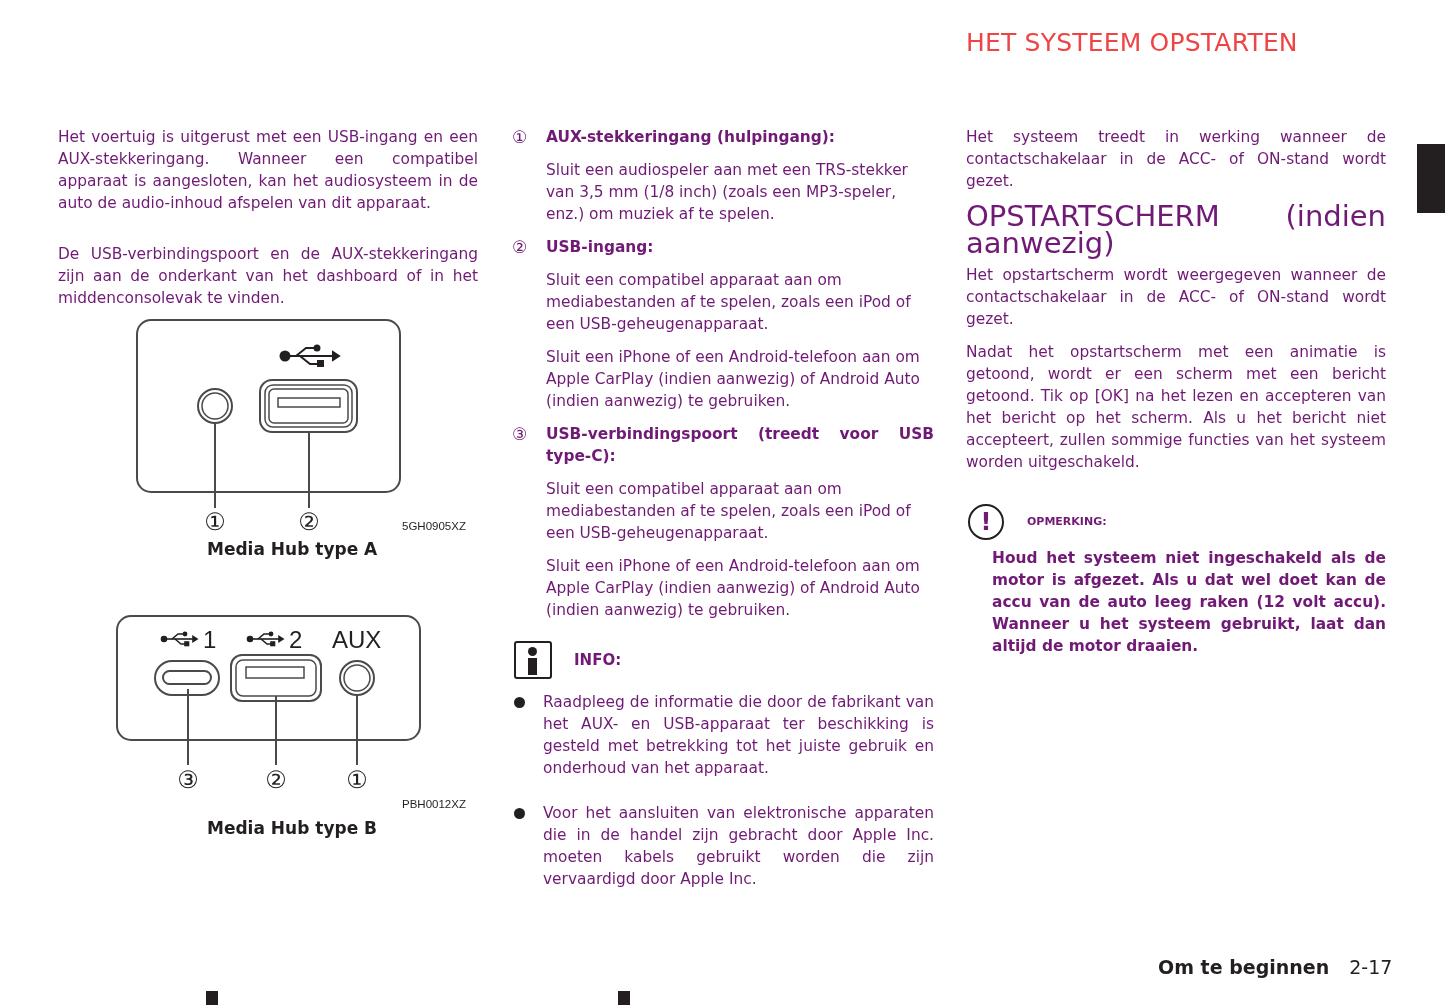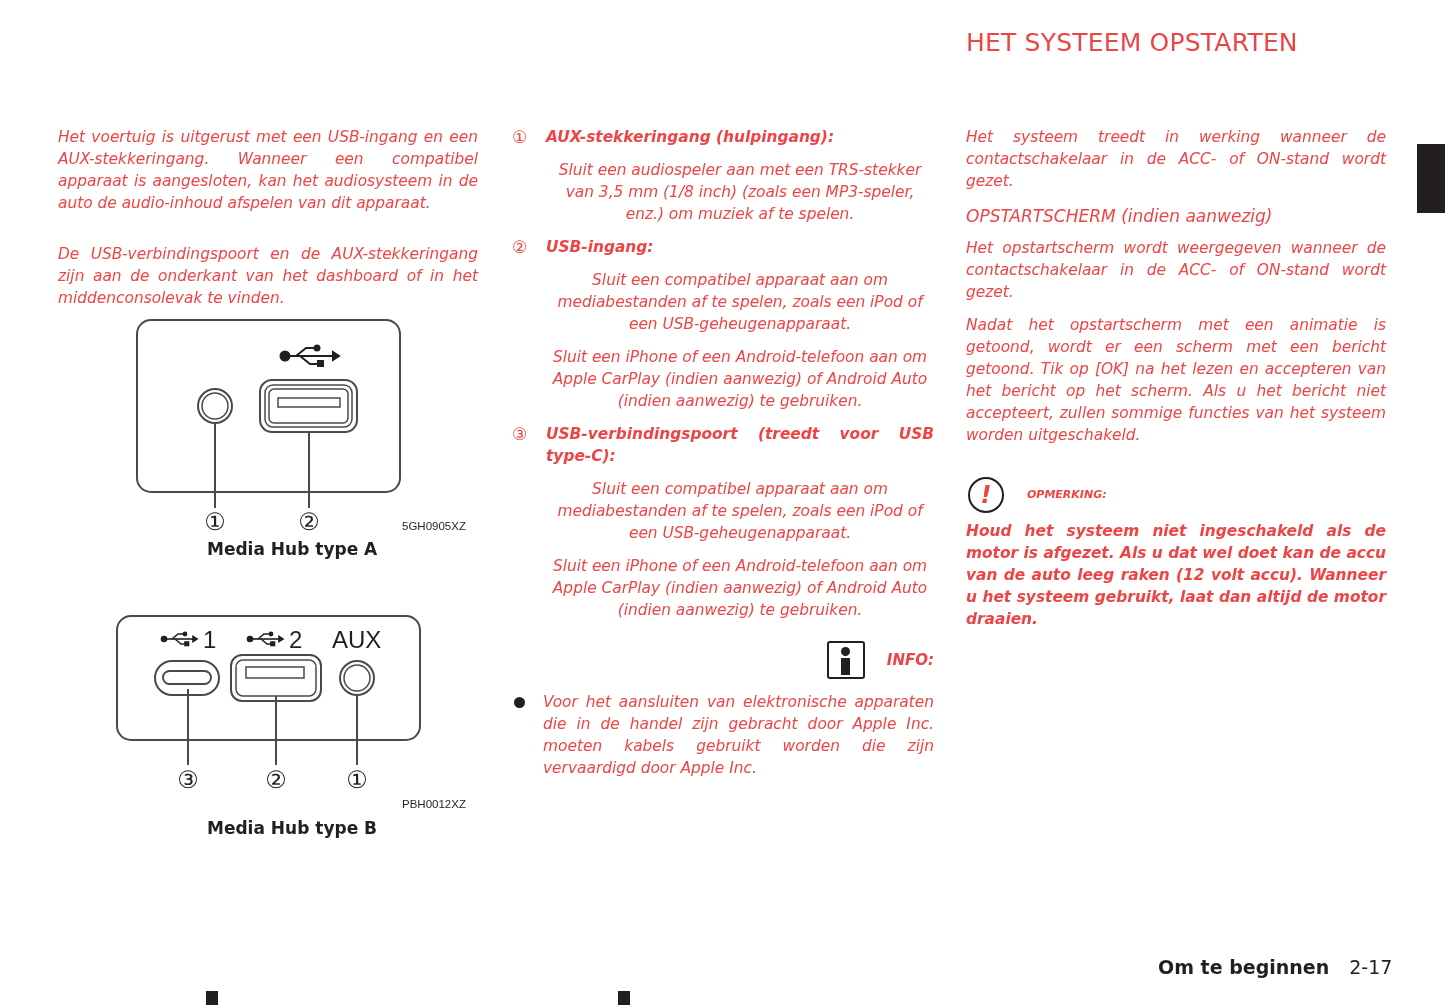--- a/index.html
+++ b/index.html
@@ -9,61 +9,61 @@
     }
     .abs { position: absolute; }
     .header-title {
       left: 966px; top: 28px; font-size: 25px; letter-spacing: 0.2px; font-weight: normal;
       color: #ef4444; white-space: nowrap;
     }
     .chapter-tab { left: 1417px; top: 144px; width: 28px; height: 69px; background: #231f20; }
     .crop-mark { width: 12px; height: 14px; background: #231f20; top: 991px; }
     p { margin: 0; }
     .body-text {
-      font-size: 15.4px; line-height: 22px; text-align: justify; color: #ef4444; font-style: italic;
+      font-size: 15.4px; line-height: 22px; text-align: justify; color: #701a75;
     }
     .col1 { left: 58px; top: 126px; width: 420px; }
     .col1 p + p { margin-top: 29px; }
     .col2 { left: 512px; top: 126px; width: 422px; }
     .col3 { left: 966px; top: 126px; width: 420px; }
 
     .num-item { position: relative; padding-left: 34px; }
     .num-marker {
       position: absolute; left: 0; top: 0; font-size: 17px; line-height: 22px;
     }
     .num-heading { font-weight: bold; font-size: 15.4px; line-height: 22px; }
-    .num-para { font-size: 15.4px; line-height: 22px; margin-top: 11px; text-align: center; }
+    .num-para { font-size: 15.4px; line-height: 22px; margin-top: 11px; text-align: left; }
     .num-item + .num-item { margin-top: 11px; }
 
-    .info-row { display: flex; align-items: center; margin-top: 18px; height: 42px; justify-content: flex-end; }
+    .info-row { display: flex; align-items: center; margin-top: 18px; height: 42px; }
     .info-icon {
       width: 38px; height: 38px; border: 2.5px solid #231f20; border-radius: 3px;
       box-sizing: border-box; position: relative; margin-right: 22px; margin-left: 2px;
     }
     .info-icon .dot { position: absolute; left: 12px; top: 4px; width: 9px; height: 9px; border-radius: 50%; background: #231f20; }
     .info-icon .bar { position: absolute; left: 12px; top: 15px; width: 9px; height: 17px; background: #231f20; }
     .info-label { font-weight: bold; font-size: 15px; }
 
     .bullet-item { position: relative; padding-left: 31px; margin-top: 10px; text-align: justify; }
     .bullet-dot {
       position: absolute; left: 2px; top: 6px; width: 11px; height: 11px; border-radius: 50%; background: #231f20;
     }
     .bullet-item + .bullet-item { margin-top: 23px; }
 
-    .sub-heading { font-size: 17px; line-height: 27px; margin-top: 11px; margin-bottom: 7px; font-weight: normal; }
+    .sub-heading { font-size: 29px; line-height: 27px; margin-top: 11px; margin-bottom: 7px; font-weight: normal; }
     .col3 p.gap { margin-top: 11px; }
     .note-row { display: flex; align-items: center; margin-top: 28px; height: 42px; }
     .note-icon {
       width: 36px; height: 36px; border: 2.5px solid #231f20; border-radius: 50%;
       box-sizing: border-box; display: flex; align-items: center; justify-content: center;
       margin-right: 23px; margin-left: 2px;
       font-weight: bold; font-size: 24px; line-height: 1;
     }
     .note-label { font-weight: bold; font-size: 11px; }
-    .note-text { font-weight: bold; font-size: 15.4px; line-height: 22px; text-align: justify; margin-top: 4px; }
+    .note-text { font-weight: bold; font-size: 15.4px; line-height: 22px; text-align: justify; margin-top: 4px; margin-left: 26px; }
 
     .footer { left: 1158px; top: 956px; white-space: nowrap; font-size: 19px; }
     .footer .section { font-weight: bold; }
     .footer .page { margin-left: 14px; }
     .fig-caption { font-size: 17px; font-weight: bold; }
     svg text { font-family: "Liberation Sans", sans-serif; }
   </style>
 </head>
 <body>
 
@@ -171,20 +171,24 @@
 
   <div class="info-row">
     <div class="info-icon">
       <span class="dot"></span>
         <span class="bar"></span>
     </div>
     <span class="info-label">INFO:</span>
   </div>
   <div class="bullet-item">
     <span class="bullet-dot"></span>
+    <span>Raadpleeg de informatie die door de fabrikant van het AUX- en USB-apparaat ter beschikking is gesteld met betrekking tot het juiste gebruik en onderhoud van het apparaat.</span>
+  </div>
+  <div class="bullet-item">
+    <span class="bullet-dot"></span>
     <span>Voor het aansluiten van elektronische apparaten die in de handel zijn gebracht door Apple Inc. moeten kabels gebruikt worden die zijn vervaardigd door Apple Inc.</span>
   </div>
 </div>
 
 <div class="abs body-text col3">
   <p>Het systeem treedt in werking wanneer de contactschakelaar in de ACC- of ON-stand wordt gezet.</p>
   <div class="sub-heading">OPSTARTSCHERM (indien aanwezig)</div>
   <p>Het opstartscherm wordt weergegeven wanneer de contactschakelaar in de ACC- of ON-stand wordt gezet.</p>
   <p class="gap">Nadat het opstartscherm met een animatie is getoond, wordt er een scherm met een bericht getoond. Tik op [OK] na het lezen en accepteren van het bericht op het scherm. Als u het bericht niet accepteert, zullen sommige functies van het systeem worden uitgeschakeld.</p>
 

